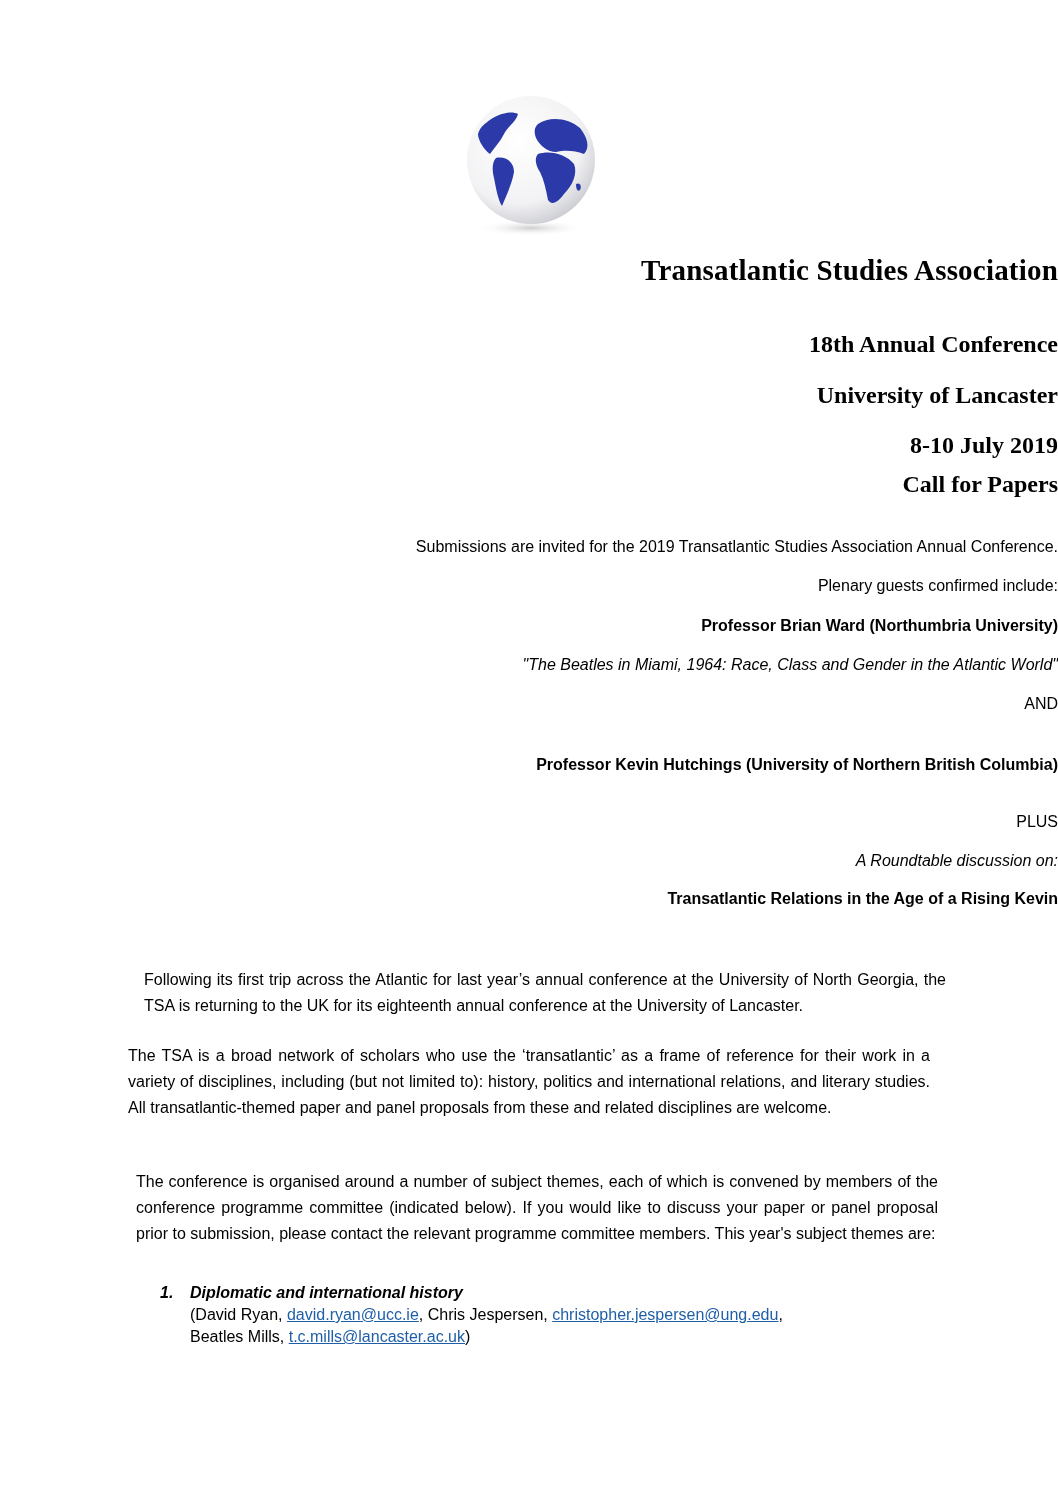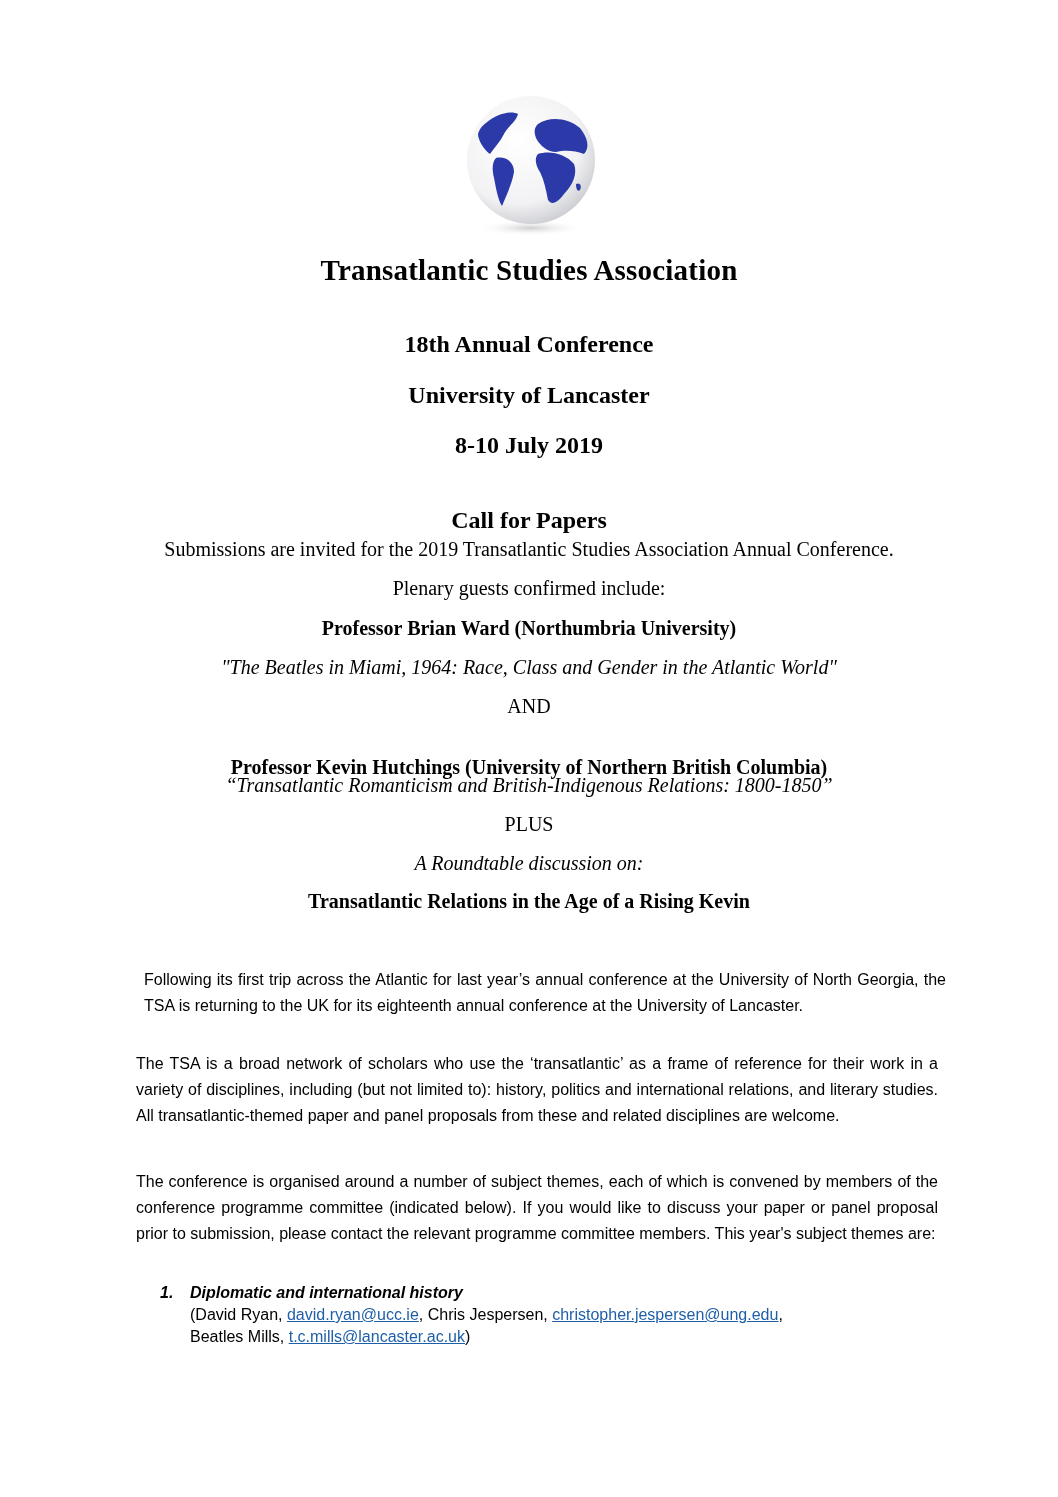--- a/index.html
+++ b/index.html
@@ -1,22 +1,22 @@
 <!DOCTYPE html>
 <html><head>
 <meta charset="utf-8">
 <style>
   html, body { margin: 0; padding: 0; background: #ffffff; }
   body { width: 1058px; height: 1497px; position: relative; overflow: hidden; color: #000; }
   .page { position: absolute; left: 0; top: 0; width: 1058px; height: 1497px; }
   .globe { position: absolute; left: 456px; top: 88px; width: 150px; height: 150px; }
-  .center { position: absolute; left: 0; width: 1058px; text-align: center; white-space: nowrap; }
+  .center { position: absolute; left: 0; width: 1058px; text-align: right; white-space: nowrap; }
   .title { font-family: "Liberation Serif", serif; font-weight: bold; font-size: 29px; top: 254px; letter-spacing: 0.2px; }
   .h2 { font-family: "Liberation Serif", serif; font-weight: bold; font-size: 24px; margin-top: 20px; }
-  .sub { font-family: Liberation Serif, serif; font-size: 20px; }
+  .sub { font-family: Liberation Sans, sans-serif; font-size: 16px; }
   .bold { font-weight: bold; }
   .ital { font-style: italic; }
   .para { position: absolute; left: 128px; width: 802px; font-family: "Liberation Sans", sans-serif; font-size: 16px; line-height: 26px; text-align: justify; }
   .list { position: absolute; left: 160px; width: 770px; font-family: "Liberation Sans", sans-serif; font-size: 16px; line-height: 22px; }
   .num { position: absolute; left: 0; top: 0; font-style: italic; font-weight: bold; }
   .item-body { position: absolute; left: 30px; top: 0; width: 740px; }
   a.email { color: #1f5fa8; text-decoration: underline; }
 </style>
 </head>
 <body>
@@ -41,38 +41,37 @@
     <path d="M40 70 C50 68 58 74 58 84 C56 96 50 108 46 118 C42 112 40 100 38 90 C36 82 36 74 40 70 Z" fill="#2b3aa8"></path>
     <path d="M82 36 C94 28 112 30 124 40 C132 50 134 60 128 66 C118 62 108 62 100 64 C92 64 84 58 80 50 C78 44 78 40 82 36 Z" fill="#2b3aa8"></path>
     <path d="M82 66 C94 62 110 66 118 76 C122 86 116 98 108 106 C102 114 96 118 92 112 C90 102 88 92 84 84 C80 78 78 70 82 66 Z" fill="#2b3aa8"></path>
     <path d="M120 96 C124 94 126 98 124 102 C122 104 120 102 120 96 Z" fill="#2b3aa8"></path>
   </svg>
 
   <div class="center title">Transatlantic Studies Association</div>
   <div class="center h2" style="top:311px">18th Annual Conference</div>
   <div class="center h2" style="top:362px">University of Lancaster</div>
   <div class="center h2" style="top:412px">8-10 July 2019</div>
-  <div class="center h2" style="top:487px">Call for Papers</div>
+  <div class="center h2" style="top:451px">Call for Papers</div>
 
   <div class="center sub" style="top:538px">Submissions are invited for the 2019 Transatlantic Studies Association Annual Conference.</div>
   <div class="center sub" style="top:577px">Plenary guests confirmed include:</div>
 
   <div class="center sub bold" style="top:617px">Professor Brian Ward (Northumbria University)</div>
   <div class="center sub ital" style="top:656px">"The Beatles in Miami, 1964: Race, Class and Gender in the Atlantic World"</div>
   <div class="center sub" style="top:695px">AND</div>
 
   <div class="center sub bold" style="top:756px">Professor Kevin Hutchings (University of Northern British Columbia)</div>
-  <div class="center sub ital" style="top:774px">“Transatlantic Romanticism and British-Indigenous Relations: 1800-1850”</div>
   <div class="center sub" style="top:813px">PLUS</div>
 
   <div class="center sub ital" style="top:852px">A Roundtable discussion on:</div>
   <div class="center sub bold" style="top:890px">Transatlantic Relations in the Age of a Rising Kevin</div>
 
   <p class="para" style="top:951px; margin:16px">Following its first trip across the Atlantic for last year’s annual conference at the University of North Georgia, the TSA is returning to the UK for its eighteenth annual conference at the University of Lancaster.</p>
-  <p class="para" style="top:1043px; margin:8px">The TSA is a broad network of scholars who use the ‘transatlantic’ as a frame of reference for their work in a variety of disciplines, including (but not limited to): history, politics and international relations, and literary studies. All transatlantic-themed paper and panel proposals from these and related disciplines are welcome.</p>
+  <p class="para" style="top:1043px; margin:0">The TSA is a broad network of scholars who use the ‘transatlantic’ as a frame of reference for their work in a variety of disciplines, including (but not limited to): history, politics and international relations, and literary studies. All transatlantic-themed paper and panel proposals from these and related disciplines are welcome.</p>
   <p class="para" style="top:1161px; margin:8px">The conference is organised around a number of subject themes, each of which is convened by members of the conference programme committee (indicated below). If you would like to discuss your paper or panel proposal prior to submission, please contact the relevant programme committee members. This year's subject themes are:</p>
 
   <div class="list" style="top:1282px">
     <div style="position:relative; height:70px;">
       <span class="num">1.</span>
       <div class="item-body">
         <div class="ital bold">Diplomatic and international history</div>
         <div>
           <span>(</span><span>David Ryan,</span> <a class="email">david.ryan@ucc.ie</a><span>,</span>
           <span>Chris Jespersen,</span> <a class="email">christopher.jespersen@ung.edu</a><span>,</span><br>

